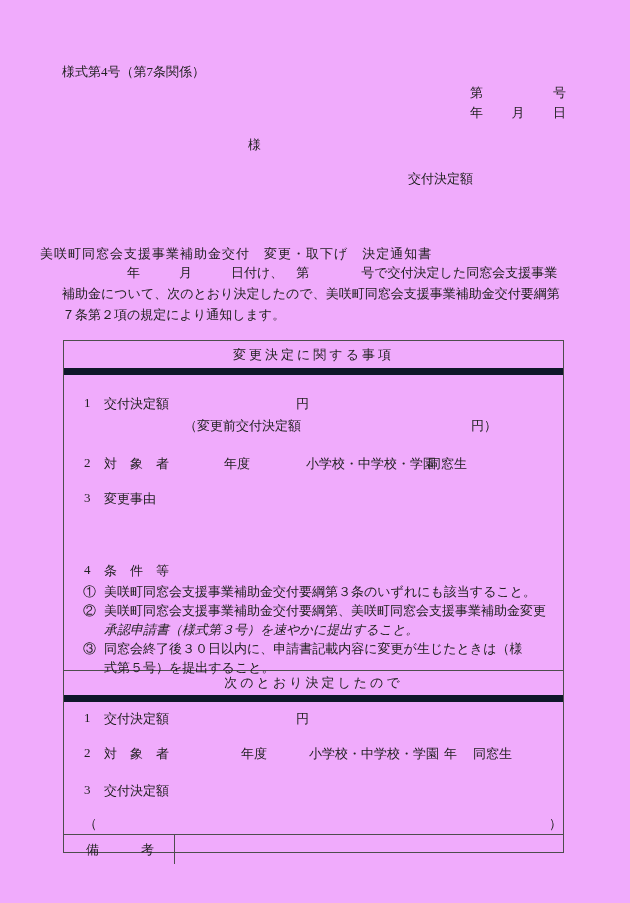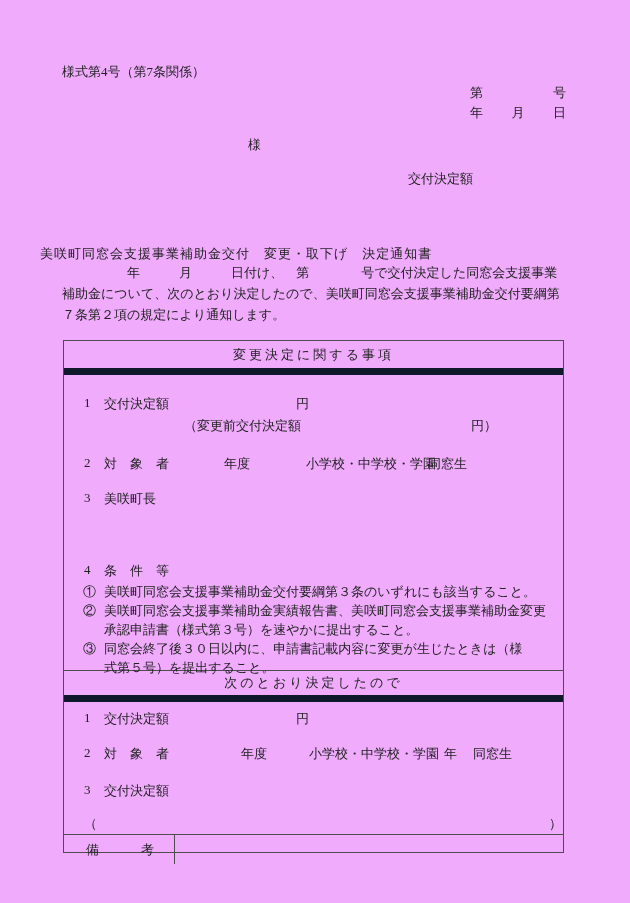--- a/index.html
+++ b/index.html
@@ -26,21 +26,21 @@
   .ln{position:absolute;left:0;right:0;height:16px;}
   .ln span{position:absolute;top:0;white-space:nowrap;}
   
   .px19{left:19px;}.px20{left:20px;}.px40{left:40px;}.px112{left:112px;margin-left:8px;}
   .px160{left:160px;}.px177{left:177px;}.px232{left:232px;}.px242{left:242px;}
   .px245{left:245px;}.px364{left:364px;}.px380{left:380px;}.px407{left:407px;}
   .px409{left:409px;}.px485{left:485px;}
   
   .t8{top:8px;}.t20{top:20px;}.t42{top:42px;}.t43{top:43px;}.t80{top:80px;}
   .t113{top:113px;}.t115{top:115px;}.t187{top:187px;}.t208{top:208px;}
-  .t227{top:227px;}.t246{top:246px;}.t265{top:265px;}.t284{top:284px;}
+  .t227{top:227px;}.t246{top:246px;font-style:italic;}.t265{top:265px;}.t284{top:284px;}
 
   .remarks{position:relative;height:29px;}
   .rcell{position:absolute;left:0;top:0;width:110px;height:100%;border-right:1px solid #4d4d4d;}
   .rcell span{position:absolute;top:50%;transform:translateY(-50%);}
   .rl1{left:22px;}.rl2{left:77px;}
   .rempty{position:absolute;left:111px;top:0;right:0;height:100%;}
 </style>
 </head>
 <body>
 
@@ -85,33 +85,33 @@
       </div>
       <div class="ln t80">
         <span class="px20">2</span>
         <span class="px40">対　象　者</span>
         <span class="px160">年度</span>
         <span class="px242">小学校・中学校・学園</span>
         <span class="px364">同窓生</span>
       </div>
       <div class="ln t115">
         <span class="px20">3</span>
-        <span class="px40">美咲町長</span>
+        <span class="px40">変更事由</span>
       </div>
       <div class="ln t187">
         <span class="px20">4</span>
         <span class="px40">条　件　等</span>
       </div>
       <div class="ln t208">
         <span class="px19">①</span>
         <span class="px40">美咲町同窓会支援事業補助金交付要綱第３条のいずれにも該当すること。</span>
       </div>
       <div class="ln t227">
         <span class="px19">②</span>
-        <span class="px40">美咲町同窓会支援事業補助金実績報告書、美咲町同窓会支援事業補助金変更</span>
+        <span class="px40">美咲町同窓会支援事業補助金交付要綱第、美咲町同窓会支援事業補助金変更</span>
       </div>
       <div class="ln t246">
         <span class="px40">承認申請書（様式第３号）を速やかに提出すること。</span>
       </div>
       <div class="ln t265">
         <span class="px19">③</span>
         <span class="px40">同窓会終了後３０日以内に、申請書記載内容に変更が生じたときは（様</span>
       </div>
       <div class="ln t284">
         <span class="px40">式第５号）を提出すること。</span>

